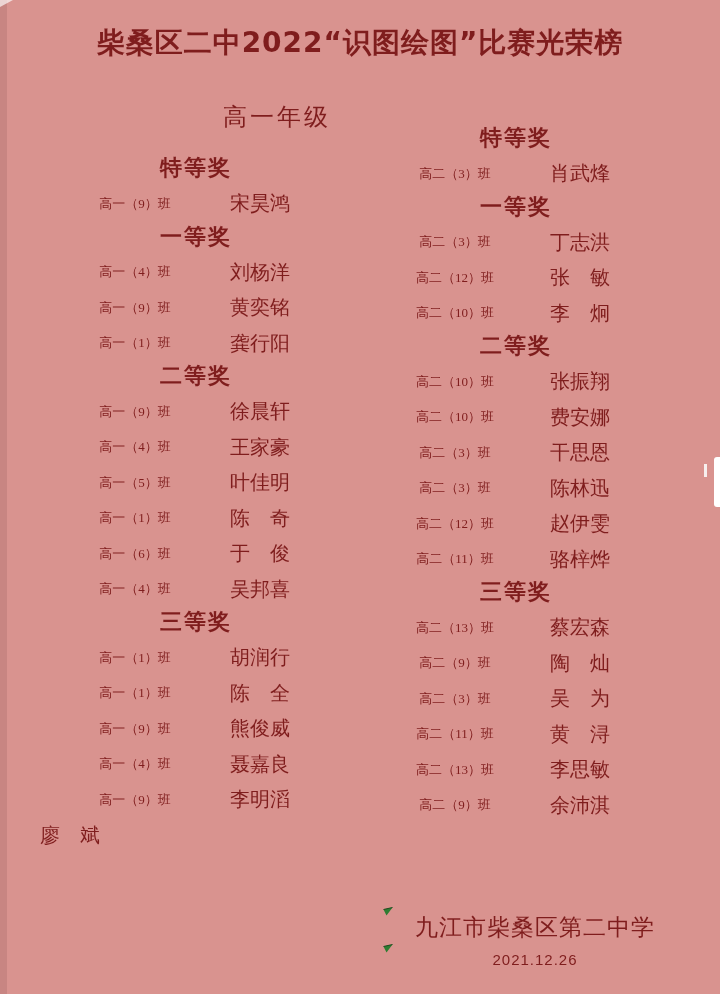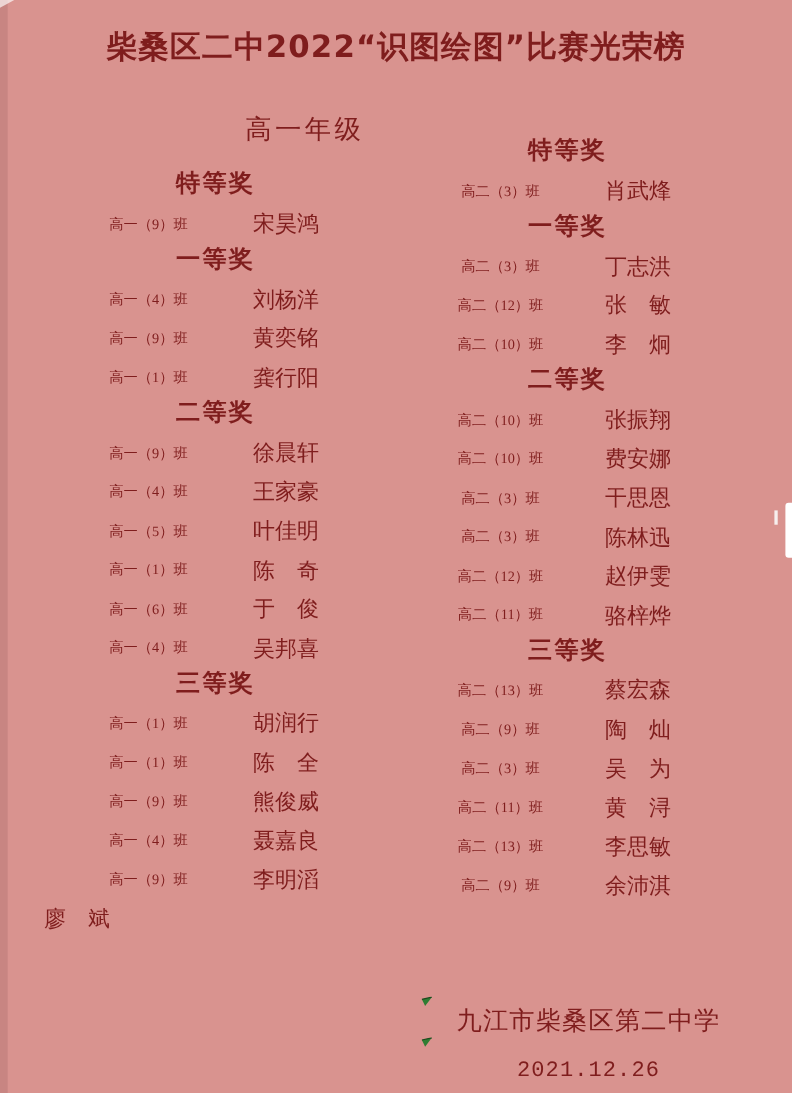--- a/index.html
+++ b/index.html
@@ -69,22 +69,22 @@
     font-size:20px;
   }
   .footer-school{
     position:absolute;left:350px;width:370px;top:912px;
     text-align:center;
     font-size:23px;letter-spacing:1px;
   }
   .footer-date{
     position:absolute;left:350px;width:370px;top:951px;
     text-align:center;
-    font-family:Liberation Mono, monospace;
-    font-size:20px;letter-spacing:1px;margin-top:11px;
+    font-family:Liberation Sans, sans-serif;
+    font-size:15px;letter-spacing:1px;
   }
   .green-marker{position:absolute;width:10px;height:10px;}
   .marker-1{left:383px;top:903px;}
   .marker-2{left:383px;top:940px;}
   .scroll-fragment{
     position:absolute;right:0;top:457px;
     width:6px;height:50px;
     background:#ffffff;
     border-radius:3px 0 0 3px;
   }

